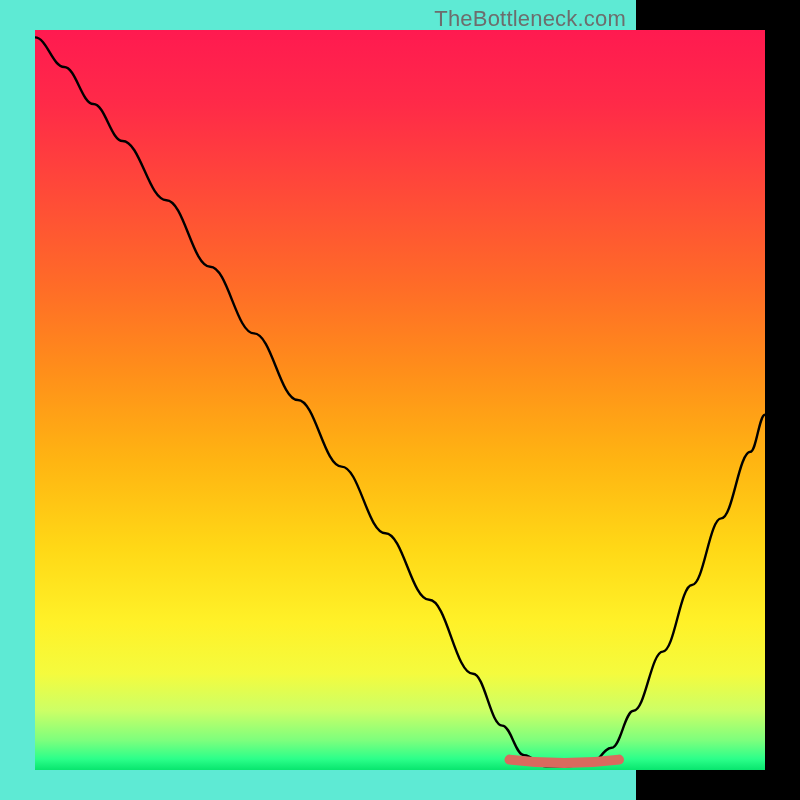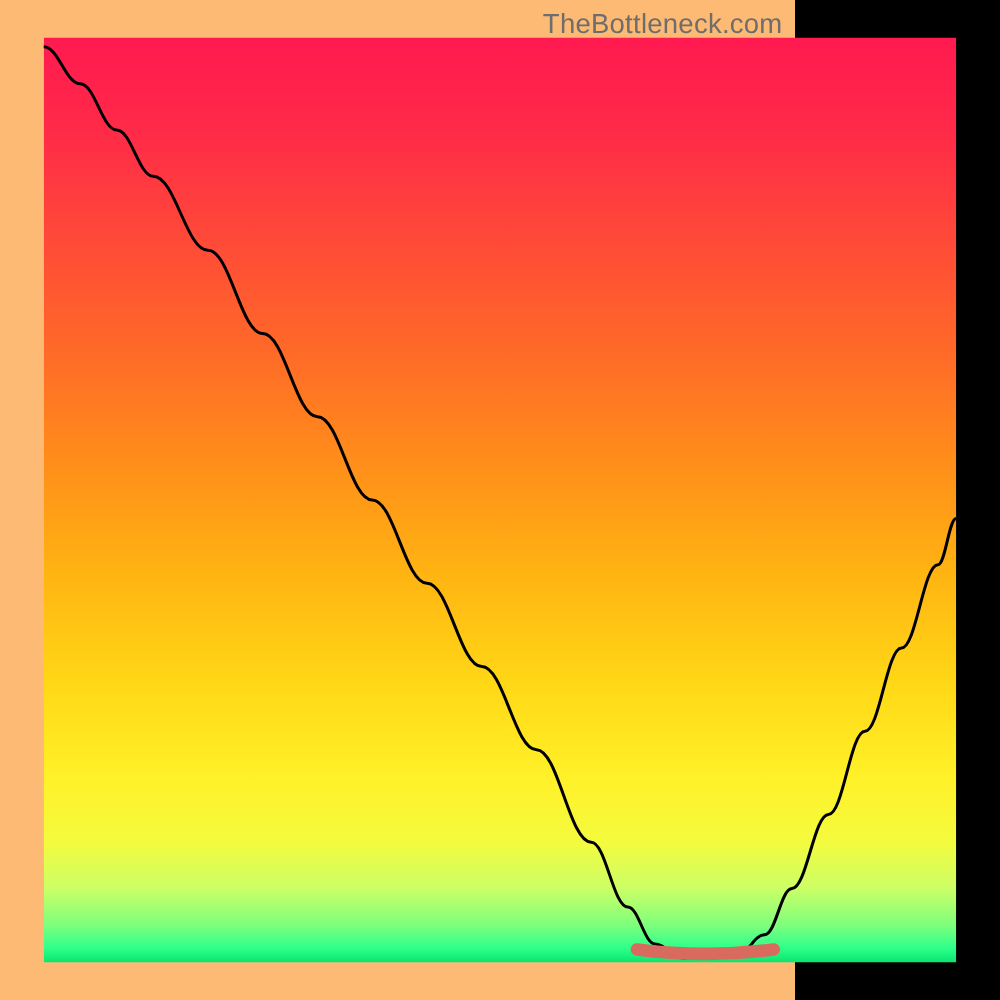--- a/index.html
+++ b/index.html
@@ -8,21 +8,21 @@
     width: 800px;
     height: 800px;
     background: #000;
     overflow: hidden;
     font-family: Arial, Helvetica, sans-serif;
   }
   .frame {
     position: relative;
     width: 636px;
     height: 800px;
-    background: #fdba74;
+    background: #5eead4;
   }
   .watermark {
     position: absolute;
     top: 6px;
     right: 10px;
     color: #6d6d6d;
     font-size: 22px;
     font-weight: 500;
     letter-spacing: 0.2px;
     z-index: 10;

